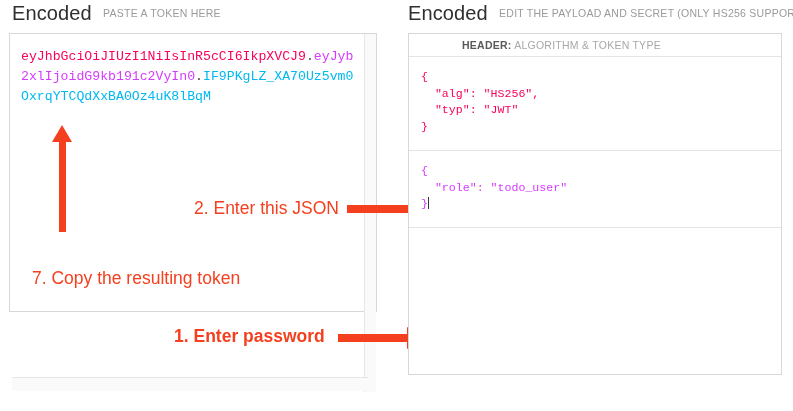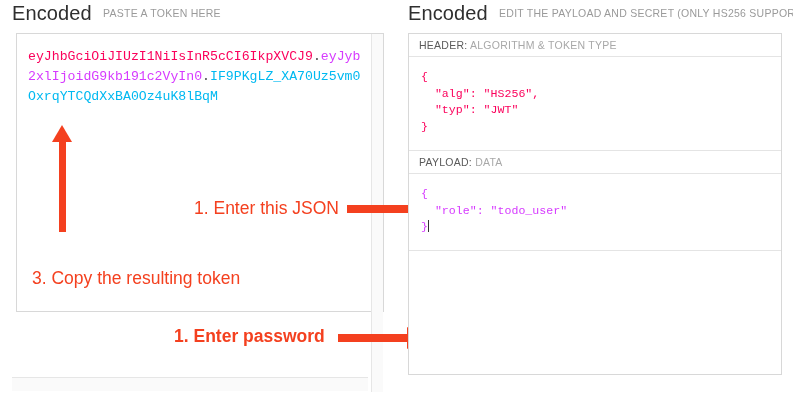--- a/index.html
+++ b/index.html
@@ -57,21 +57,21 @@
     color: #9a9a9a;
     letter-spacing: 0.25px;
     margin-left: 7px;
     vertical-align: 3px;
     font-family: "Liberation Sans", sans-serif;
   }
 
   
   .encoded-box {
     position: absolute;
-    left: 16px;
+    left: 9px;
     top: 33px;
     width: 368px;
     height: 279px;
     border: 1px solid #d8d8d8;
     background: #ffffff;
     box-sizing: border-box;
   }
   .encoded-text {
     position: absolute;
     left: 11px;
@@ -128,21 +128,22 @@
     padding-left: 10px;
     font-size: 10.5px;
     letter-spacing: 0.25px;
     border-bottom: 1px solid #e4e4e4;
     color: #a8a8a8;
     white-space: nowrap;
     font-family: "Liberation Sans", sans-serif;
   }
   .dsection-label b {
     color: #5a5a5a;
-    font-weight: 400;
+    font-weight: 700;
+    margin-left: 43px;
   }
   .dsection-body {
     font-family: "Liberation Mono", monospace;
     font-size: 11.6px;
     line-height: 16.5px;
     padding: 12px 10px 12px 12px;
     white-space: pre;
     box-sizing: border-box;
   }
   #header-body   { color: #fb015b; height: 94px; border-bottom: 1px solid #e4e4e4; }
@@ -218,25 +219,25 @@
       <span class="title-main">Encoded</span>
       <span class="title-sub">PASTE A TOKEN HERE</span>
     </div>
 
     <div class="encoded-box">
       <div class="encoded-text"><span class="seg-header">eyJhbGciOiJIUzI1NiIsInR5cCI6IkpXVCJ9</span><span class="seg-dot">.</span><span class="seg-payload">eyJyb2xlIjoidG9kb191c2VyIn0</span><span class="seg-dot">.</span><span class="seg-sig">IF9PKgLZ_XA70Uz5vm0OxrqYTCQdXxBA0Oz4uK8lBqM</span></div>
       <div class="scroll-v"></div>
     </div>
     <div class="scroll-h"></div>
 
-    <div class="anno-text" id="anno-3">3. Copy the resulting token</div>
+    <div class="anno-text" id="anno-3">7. Copy the resulting token</div>
     <div class="arrow-v" id="arrow-3"></div>
 
     <div class="anno-text" id="anno-1">1. Enter password</div>
-    <div class="anno-text" id="anno-2">1. Enter this JSON</div>
+    <div class="anno-text" id="anno-2">2. Enter this JSON</div>
   </div>
 
   <div class="arrow-h" id="arrow-1"></div>
   <div class="arrow-h" id="arrow-2"></div>
 
   <div class="panel-right">
 
     <div class="title-row right">
       <span class="title-main">Encoded</span>
       <span class="title-sub">EDIT THE PAYLOAD AND SECRET (ONLY HS256 SUPPORTED)</span>
@@ -246,21 +247,20 @@
 
       <div class="dsection">
         <div class="dsection-label"><b>HEADER:</b><span> ALGORITHM &amp; TOKEN TYPE</span></div>
         <div class="dsection-body" id="header-body">{
   "alg": "HS256",
   "typ": "JWT"
 }</div>
       </div>
 
       <div class="dsection">
-        <div class="dsection-label"><b>PAYLOAD:</b><span> DATA</span></div>
         <div class="dsection-body" id="payload-body"><span>{
   "role": "todo_user"
 }</span><span class="caret"></span></div>
       </div>
 
       <div class="dsection">
       </div>
 
     </div>
   </div>

